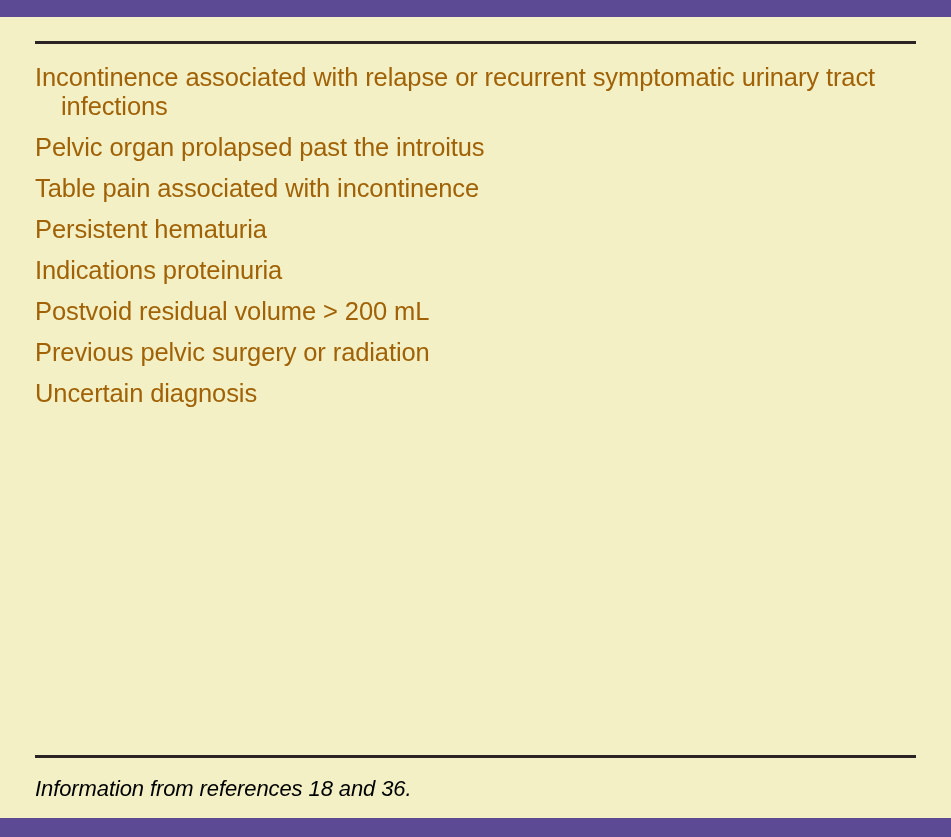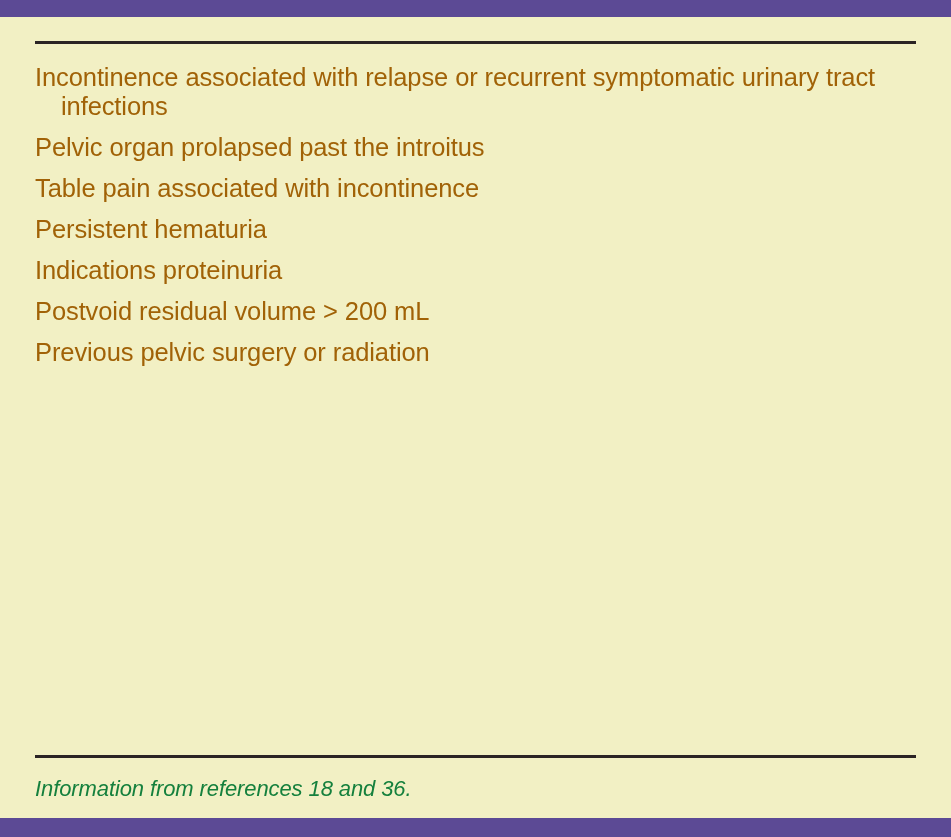--- a/index.html
+++ b/index.html
@@ -88,21 +88,21 @@
   }
   .indication-item.wrapped {
     margin-bottom: 13px;
   }
   .indication-item:last-child { margin-bottom: 0; }
 
   
   .footnote {
     font-size: 22px;
     font-style: italic;
-    color: #15803d;
+    color: #000000;
     padding-top: 18px;
     padding-bottom: 16px;
     line-height: 1.2;
     letter-spacing: -0.1px;
     flex: 0 0 auto;
   }
 </style>
 </head>
 <body>
 
@@ -116,20 +116,21 @@
     <div class="rule rule-top"></div>
 
     <ul class="indications-list">
       <li class="indication-item wrapped">Incontinence associated with relapse or recurrent symptomatic urinary tract infections</li>
       <li class="indication-item">Pelvic organ prolapsed past the introitus</li>
       <li class="indication-item">Table pain associated with incontinence</li>
       <li class="indication-item">Persistent hematuria</li>
       <li class="indication-item">Indications proteinuria</li>
       <li class="indication-item">Postvoid residual volume &gt; 200 mL</li>
       <li class="indication-item">Previous pelvic surgery or radiation</li>
+      <li class="indication-item">Uncertain diagnosis</li>
     </ul>
 
     <div class="rule rule-bottom"></div>
 
     <div class="footnote">Information from references 18 and 36.</div>
 
   </div>
 
   <div class="bar bar-bottom"></div>
 

